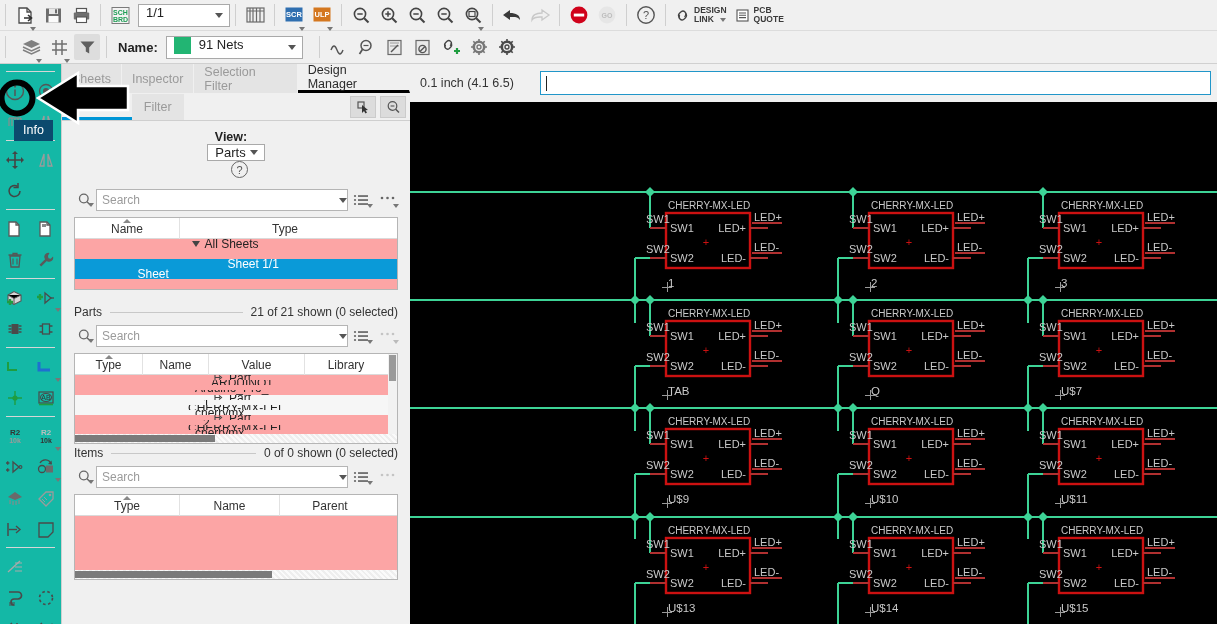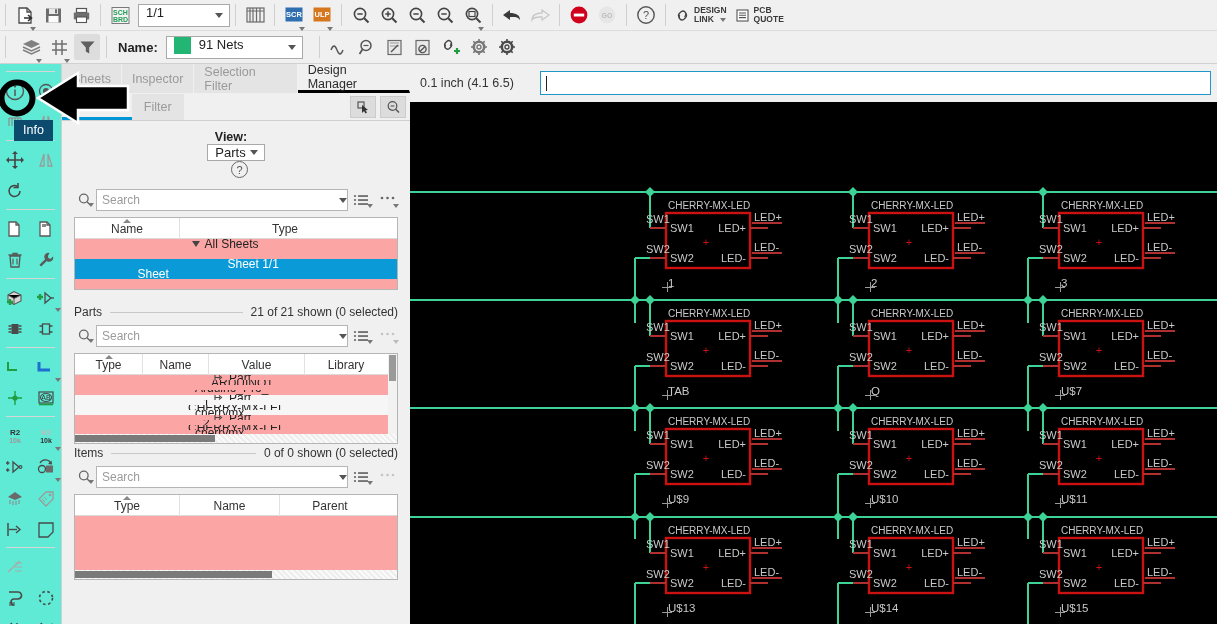--- a/index.html
+++ b/index.html
@@ -67,21 +67,21 @@
   .layer-label { font-size: 13px; color:#222; margin: 0 8px 0 6px; font-weight: 700;}
   .layer-swatch { width: 17px; height: 17px; background: #22b573; margin-right: 8px; }
 
   .txtico { font-size: 8.5px; font-weight: 700; line-height: 9px; color: #3a3a3a; letter-spacing: 0; }
   .dualtxt { display:flex; align-items:center; gap:4px; padding: 0 3px;}
 
   
   #left-palette {
     position: absolute; left: 0; top: 64px;
     width: 62px; height: 560px;
-    background: #5eead4;
+    background: #14b8a6;
     border-right: 1px solid #cfcfcf;
     padding-top: 4px;
   }
   .pal-row { display: flex; height: 31px; }
   .pal-cell {
     position: relative;
     width: 31px; height: 31px;
     display:flex; align-items:center; justify-content:center;
   }
   .pal-div { height: 1px; background: #d6d6d6; margin: 3px 6px; }

